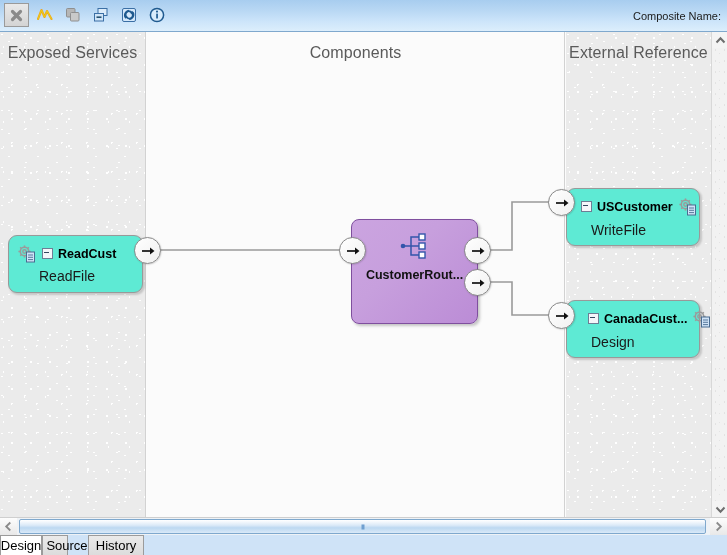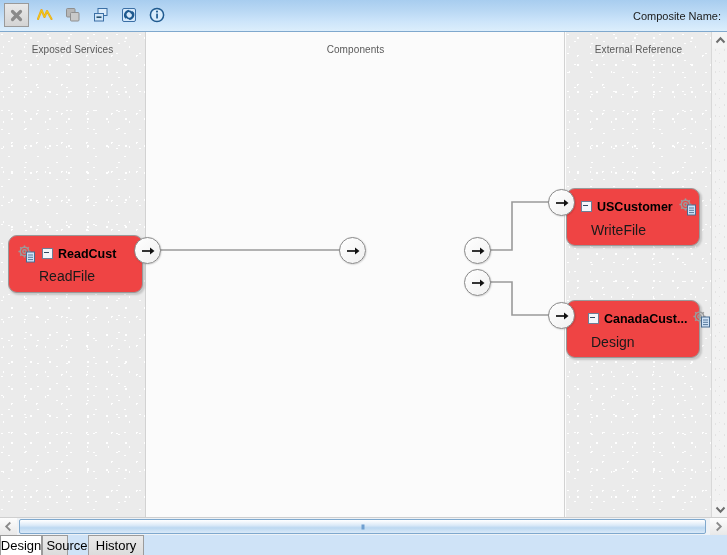--- a/index.html
+++ b/index.html
@@ -105,39 +105,39 @@
       radial-gradient(circle at 63% 22%, #fff 0.8px, transparent 0.9px),
       radial-gradient(circle at 84% 67%, #fff 0.8px, transparent 0.9px),
       radial-gradient(circle at 47% 82%, #fff 0.8px, transparent 0.9px),
       radial-gradient(circle at 17% 59%, #fff 0.8px, transparent 0.9px);
     background-size: 23px 19px, 29px 23px, 19px 27px, 31px 17px, 25px 29px, 21px 25px;
   }
   .lane-header {
     position: absolute;
     top: 12px;
     text-align: center;
-    font-size: 10px;
+    font-size: 16px;
     color: #5a5a5a;
     width: 100%;
     letter-spacing: 0.1px;
   }
 
   
   .wires {
     position: absolute;
     left: 0; top: 0;
     width: 711px; height: 485px;
     pointer-events: none;
   }
 
   
   .node {
     position: absolute;
     box-sizing: border-box;
-    background: #ef4444;
+    background: #5eead4;
     border: 1px solid #999999;
     border-radius: 9px;
     box-shadow: 1.5px 1.5px 2px rgba(0,0,0,0.16);
   }
   .node-title {
     font-size: 12.5px;
     font-weight: bold;
     color: #000;
     white-space: nowrap;
   }
@@ -401,20 +401,37 @@
     </div>
     <div class="node-sub" style="position:absolute; left:30px; top:32px;">ReadFile</div>
   </div>
   <div class="port" style="left:134px; top:205px;">
     <svg width="16" height="12" viewBox="0 0 16 12">
       <line x1="2" y1="6" x2="11" y2="6" stroke="#111" stroke-width="1.7"></line>
       <polygon points="10,2.6 14.5,6 10,9.4" fill="#111"></polygon>
     </svg>
   </div>
 
+  <div class="mediator" style="left:351px; top:187px; width:127px; height:105px;">
+    <div class="mediator-icon" style="top:12px;">
+      <svg width="34" height="28" viewBox="0 0 34 28">
+        <g stroke="#3355aa" stroke-width="1.5" fill="none">
+          <line x1="6" y1="14" x2="13" y2="14"></line>
+          <polyline points="13,14 13,5 21,5"></polyline>
+          <line x1="13" y1="14" x2="21" y2="14"></line>
+          <polyline points="13,14 13,23 21,23"></polyline>
+        </g>
+        <circle cx="5" cy="14" r="2.3" fill="#3355aa"></circle>
+        <rect x="21" y="2" width="6" height="6" fill="#ffffff" stroke="#3355aa" stroke-width="1.4"></rect>
+        <rect x="21" y="11" width="6" height="6" fill="#ffffff" stroke="#3355aa" stroke-width="1.4"></rect>
+        <rect x="21" y="20" width="6" height="6" fill="#ffffff" stroke="#3355aa" stroke-width="1.4"></rect>
+      </svg>
+    </div>
+    <div class="mediator-label" style="top:48px;">CustomerRout...</div>
+  </div>
   <div class="port" style="left:339px; top:205px;">
     <svg width="16" height="12" viewBox="0 0 16 12">
       <line x1="2" y1="6" x2="11" y2="6" stroke="#111" stroke-width="1.7"></line>
       <polygon points="10,2.6 14.5,6 10,9.4" fill="#111"></polygon>
     </svg>
   </div>
   <div class="port" style="left:464px; top:205px;">
     <svg width="16" height="12" viewBox="0 0 16 12">
       <line x1="2" y1="6" x2="11" y2="6" stroke="#111" stroke-width="1.7"></line>
       <polygon points="10,2.6 14.5,6 10,9.4" fill="#111"></polygon>

